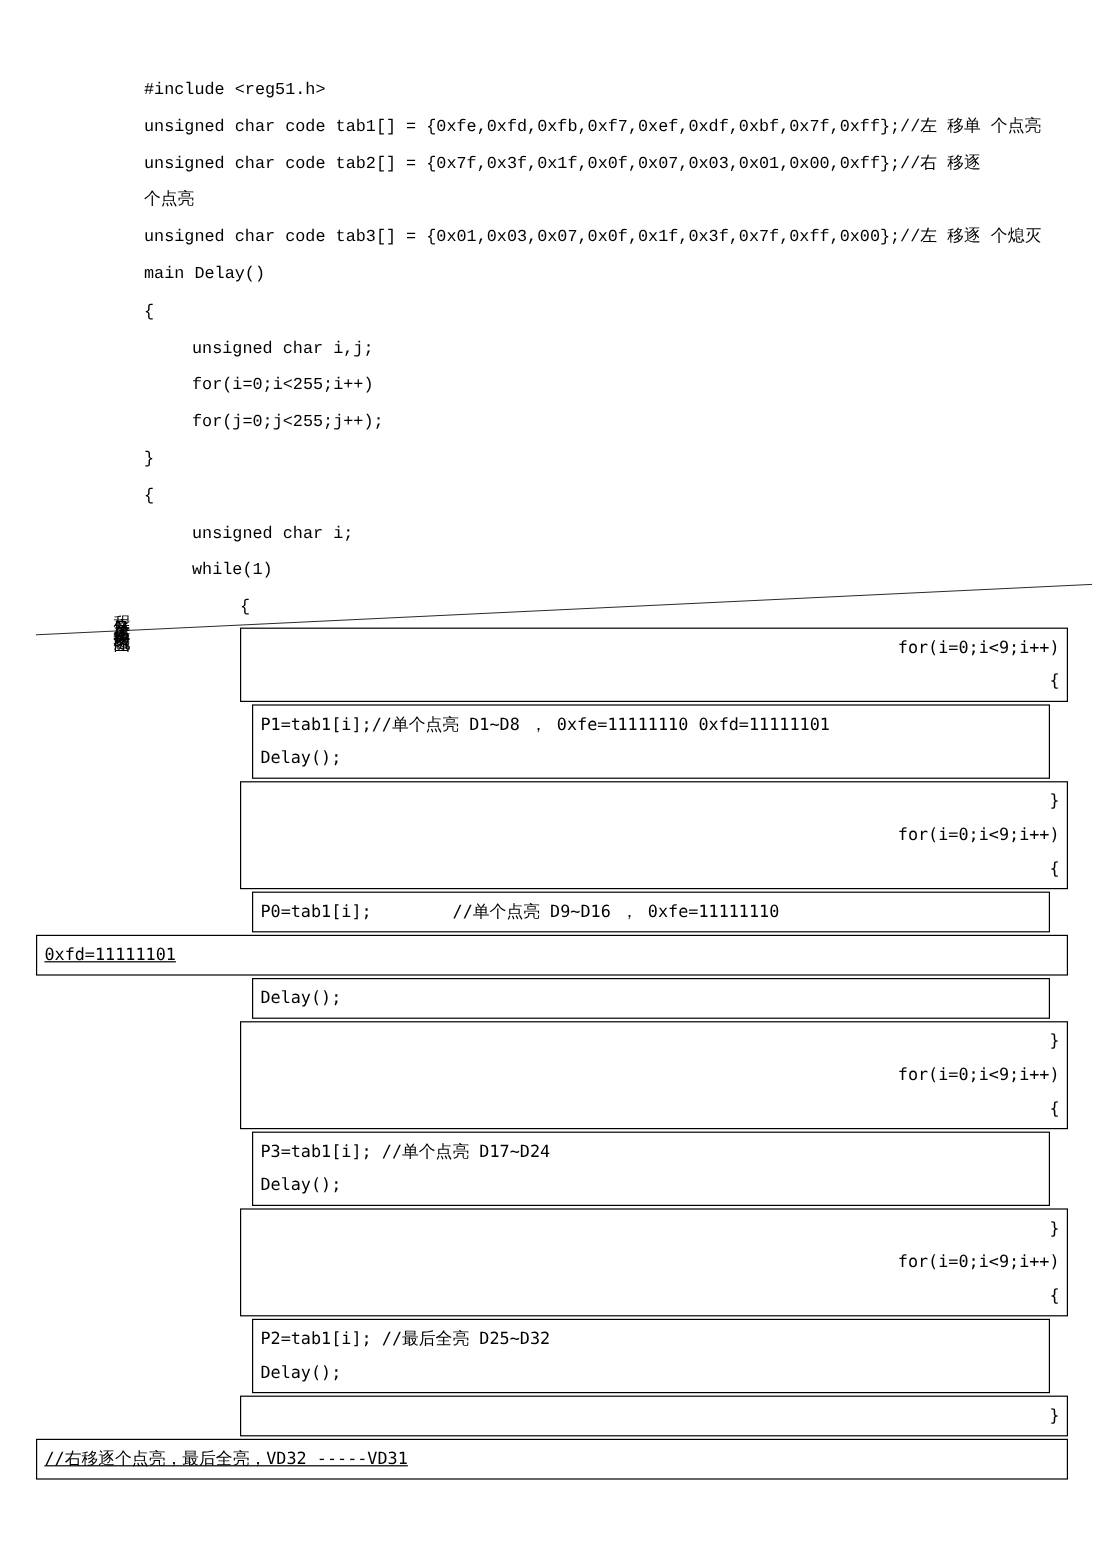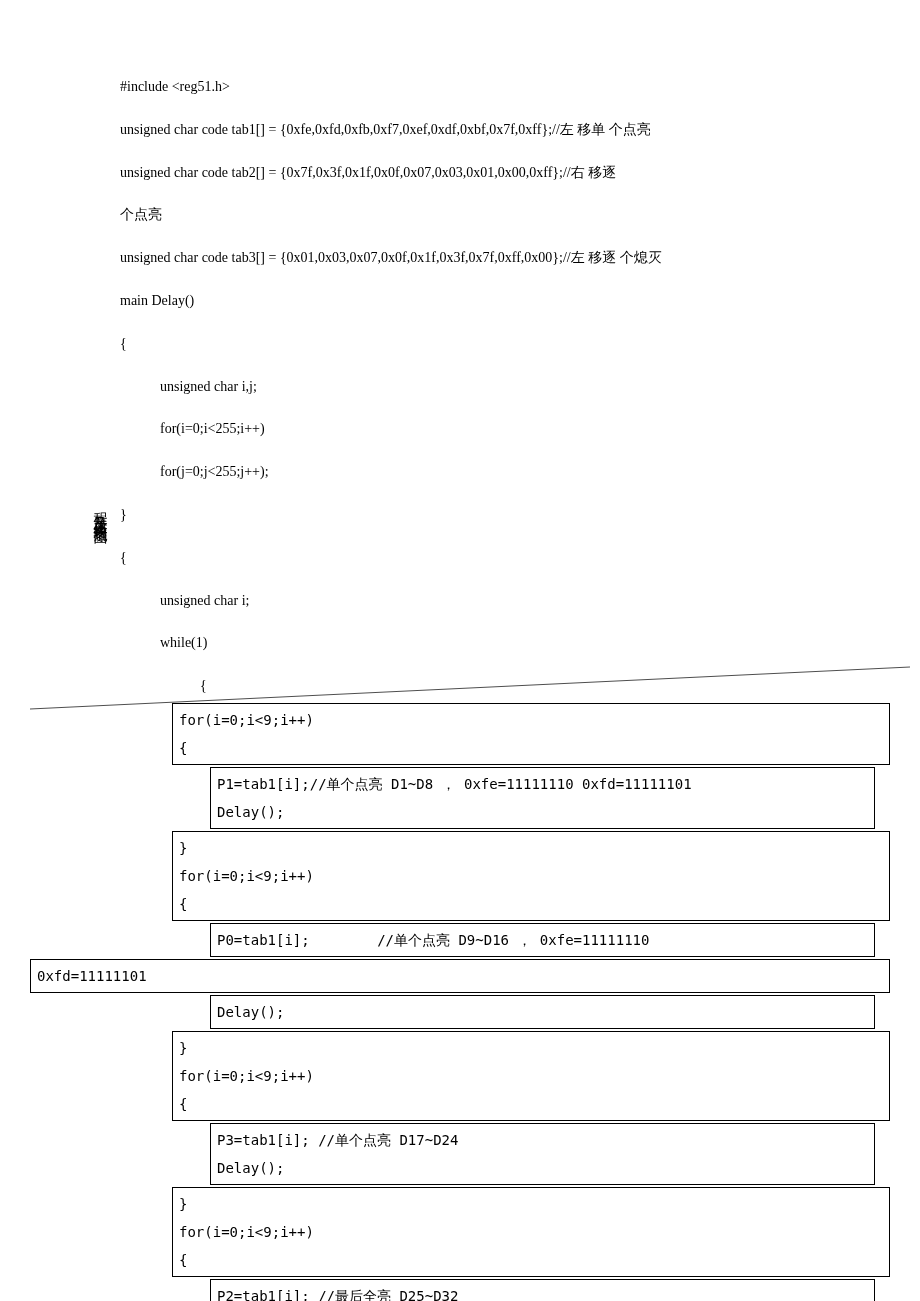--- a/index.html
+++ b/index.html
@@ -14,51 +14,52 @@
   .page {
     padding: 60px 30px 30px 30px;
     position: relative;
   }
   .main-content {
     margin-left: 90px;
   }
   .code-line {
     line-height: 2.2;
     white-space: pre;
-    font-family: Liberation Serif, serif;
-    margin-top: 12px;
+    font-family: Liberation Mono, monospace;
   }
   .indent1 { padding-left: 40px; }
   .indent2 { padding-left: 80px; }
   .vertical-label {
     position: absolute;
     left: 92px;
     top: 502px;
     writing-mode: vertical-rl;
     text-orientation: upright;
     font-size: 14px;
     letter-spacing: 2px;
   }
   .box-row {
     border: 1px solid #000;
     margin: 2px 0 2px 0;
     padding: 2px 6px;
     line-height: 2.0;
   }
   .box-outer-left {
-    margin-left: 52px;
+    margin-left: 80px;
     margin-right: 0;
+    text-align: right;
   }
   .box-inner-left {
     margin-left: 90px;
     margin-right: 15px;
   }
   .box-full {
     margin-left: -90px;
     margin-right: 0;
+    text-decoration: underline;
   }
   .comment-line {
     border-bottom: 1px dashed #999;
     line-height: 2.2;
     padding-left: 40px;
     margin-right: 0;
   }
   .diagonal-wrap {
     position: relative;
     height: 30px;
@@ -116,15 +117,16 @@
 for(i=0;i&lt;9;i++)
 {</span></div>
     <div class="box-row box-inner-left"><span style="white-space:pre-line;">P3=tab1[i];        //单个点亮 D17~D24
 Delay();</span></div>
     <div class="box-row box-outer-left"><span style="white-space:pre-line;">}
 for(i=0;i&lt;9;i++)
 {</span></div>
     <div class="box-row box-inner-left"><span style="white-space:pre-line;">P2=tab1[i];        //最后全亮 D25~D32
 Delay();</span></div>
     <div class="box-row box-outer-left"><span>}</span></div>
+    <div class="box-row box-full"><span>//右移逐个点亮，最后全亮，VD32 -----VD31</span></div>
 
   </div>
 </div>
 
 </body></html>

